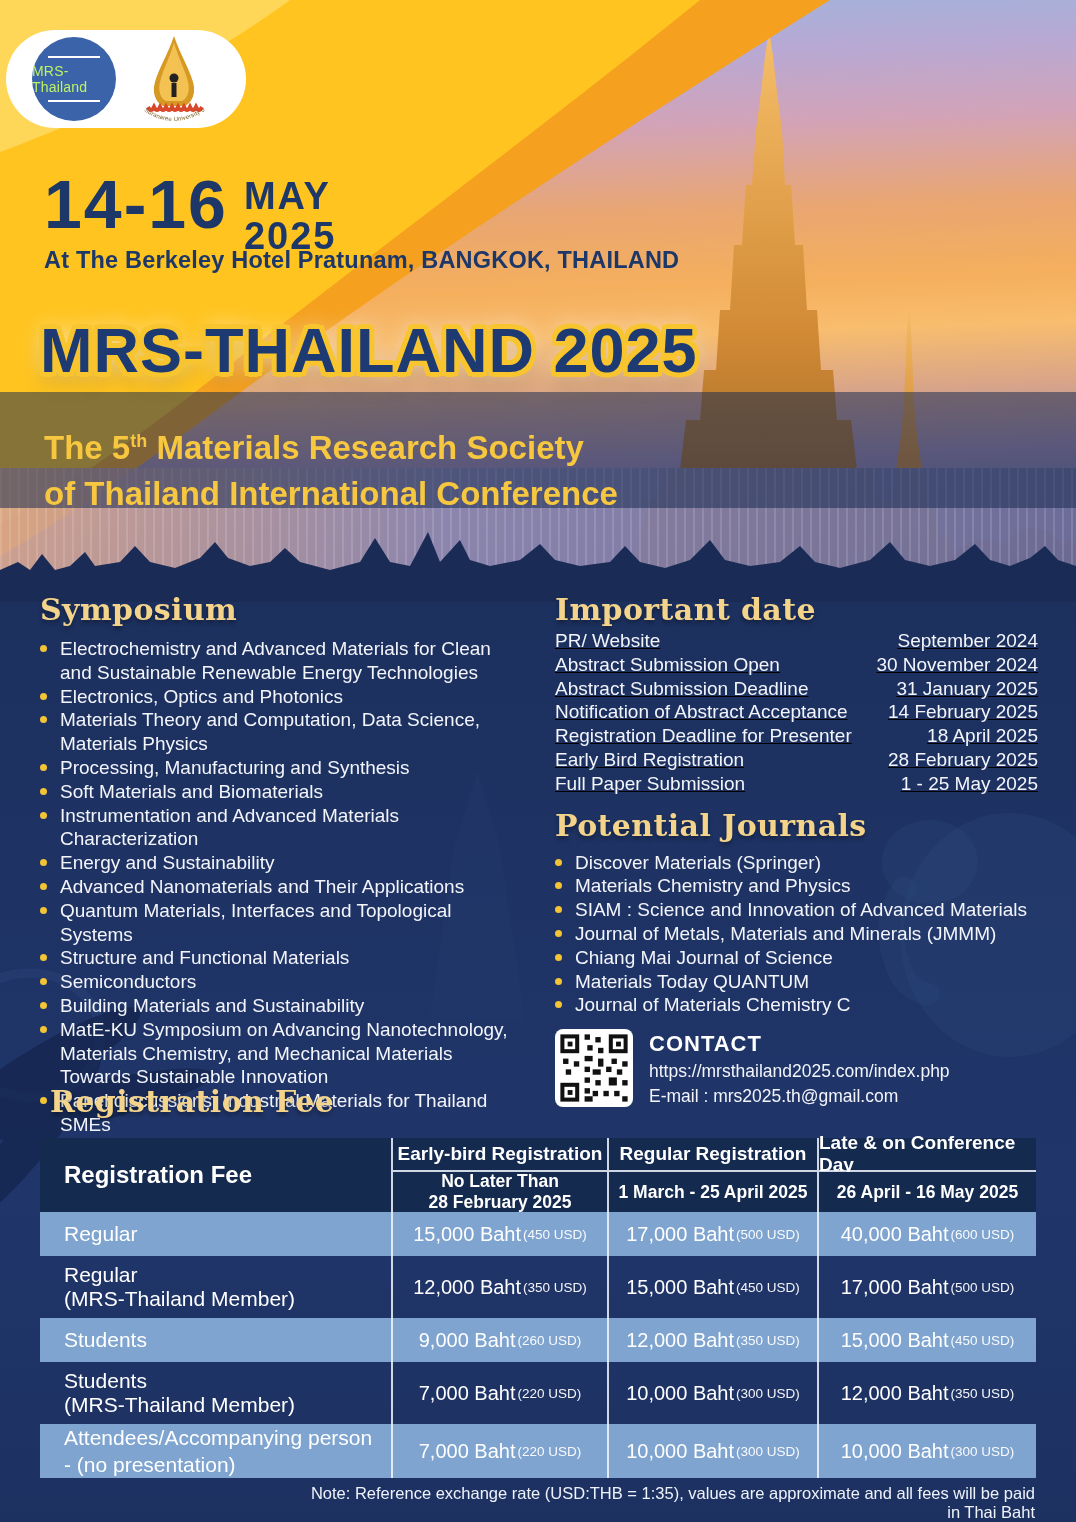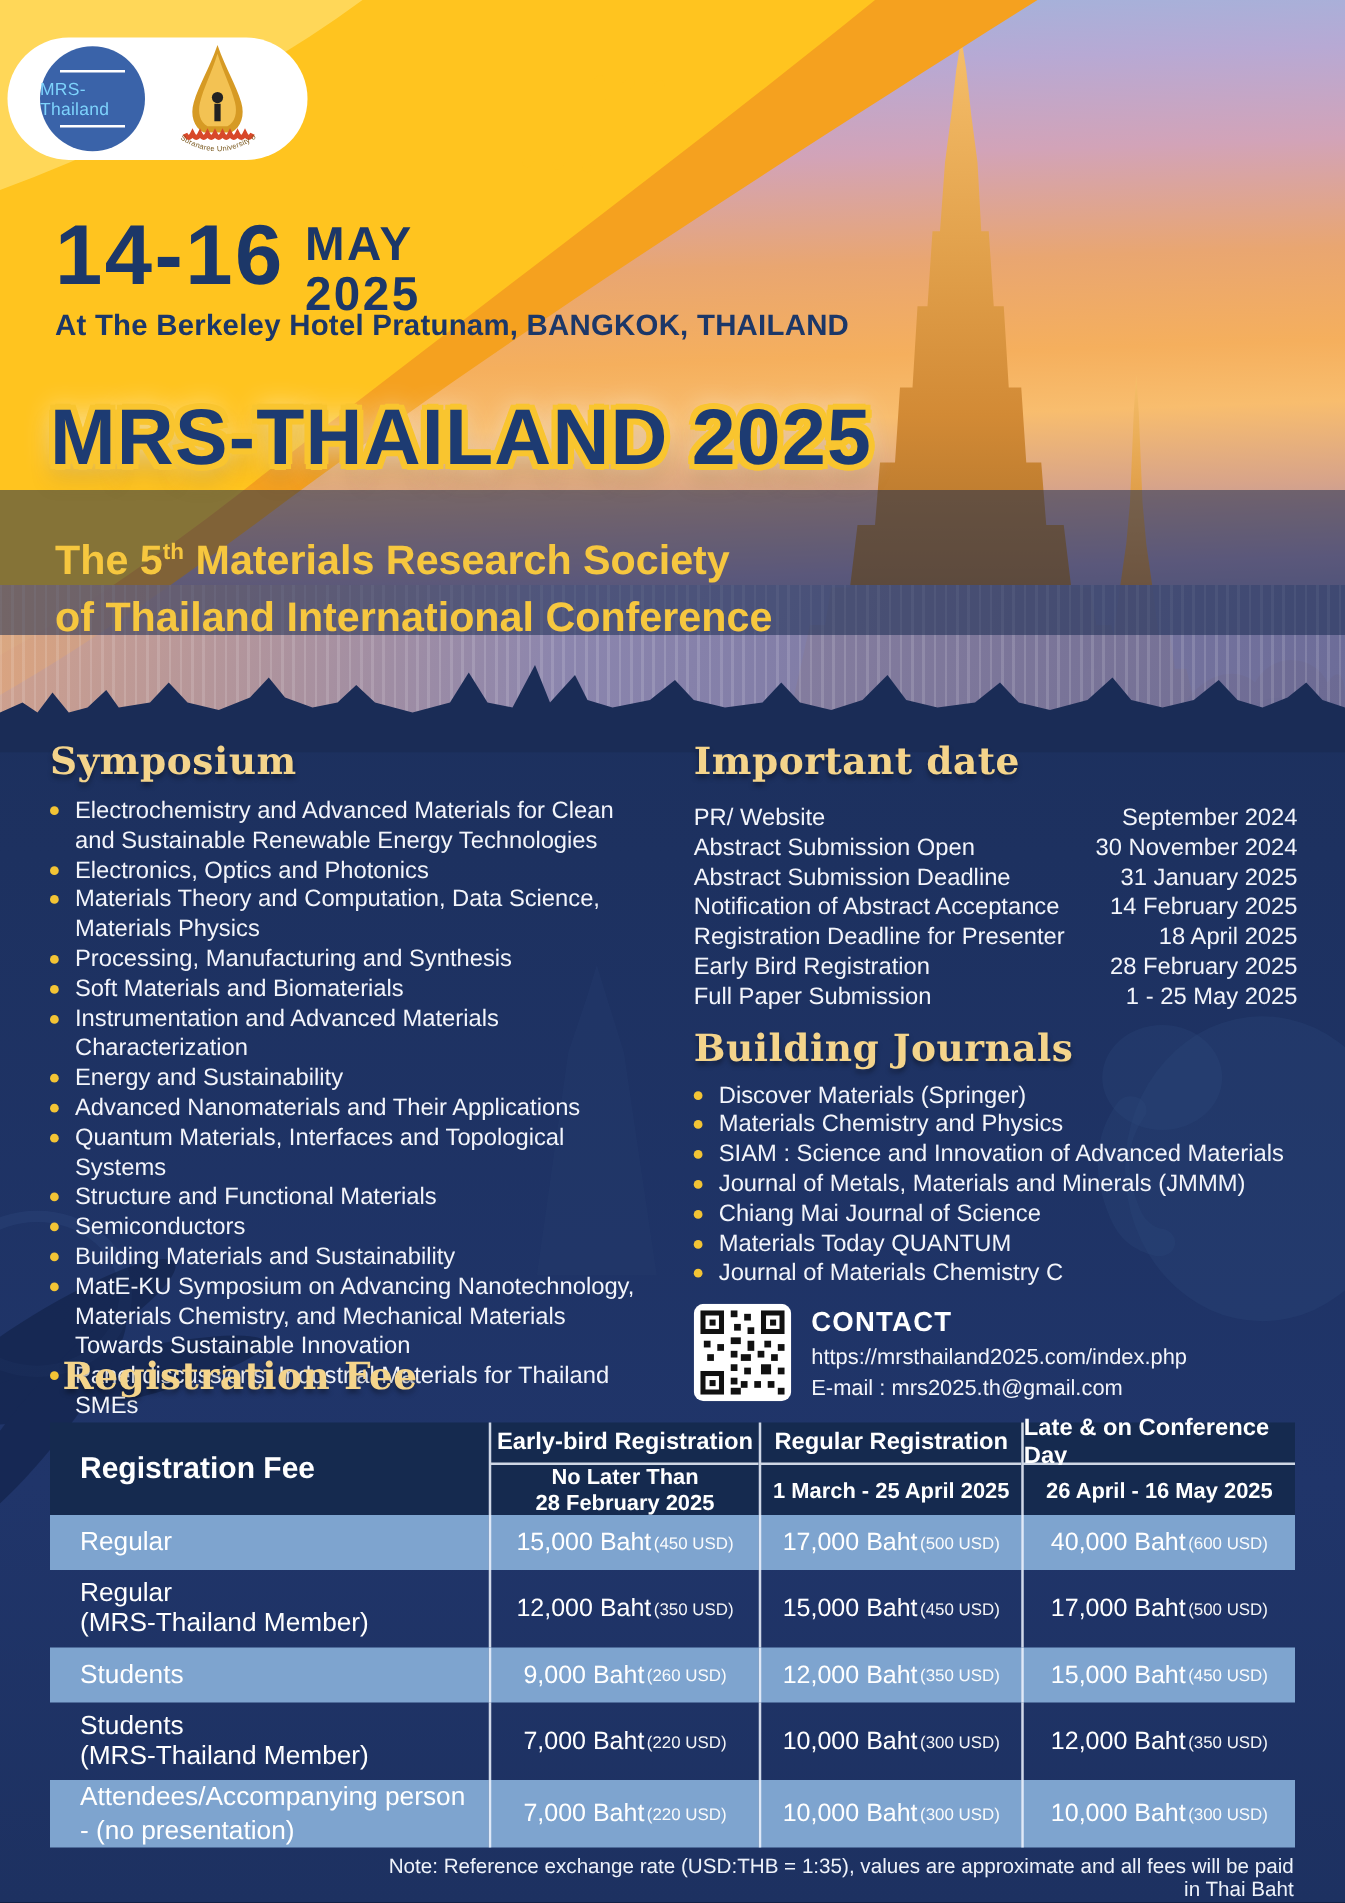--- a/index.html
+++ b/index.html
@@ -12,21 +12,21 @@
   .water{position:absolute;left:0;top:468px;width:1076px;height:112px;
          background:linear-gradient(90deg,rgba(214,164,140,.9),rgba(140,134,174,.92) 42%,rgba(108,108,152,.95));}
   .water:after{content:"";position:absolute;inset:0;opacity:.45;
          background:repeating-linear-gradient(90deg,rgba(255,255,255,.30) 0 2px,rgba(255,255,255,0) 2px 9px);}
   .hero-svg{position:absolute;left:0;top:0;}
   .logo-pill{position:absolute;left:6px;top:30px;width:240px;height:98px;background:#fff;
              border-radius:49px;display:flex;align-items:center;gap:22px;padding-left:26px;box-sizing:border-box;}
   .mrs-circle{width:84px;height:84px;border-radius:50%;background:#3a63a9;display:flex;flex-direction:column;
               align-items:center;justify-content:center;flex:0 0 auto;}
   .mline{display:block;width:52px;height:2px;background:#fff;margin:5px 0;}
-  .mtxt{color:#7dd3fc;font-size:14px;letter-spacing:.2px;}
+  .mtxt{color:#bef264;font-size:14px;letter-spacing:.2px;}
   .dates{position:absolute;left:44px;top:170px;display:flex;align-items:flex-start;color:#1c3768;}
   .dr{font-size:68px;font-weight:900;line-height:1;letter-spacing:2px;}
   .my{margin-left:16px;padding-top:7px;font-weight:800;font-size:38px;line-height:1.05;letter-spacing:2px;}
   .venue{position:absolute;left:44px;top:247px;color:#1c3768;font-size:23.5px;font-weight:800;letter-spacing:.2px;}
   .band{position:absolute;left:0;top:392px;width:1076px;height:116px;background:rgba(21,40,79,.52);}
   .title{position:absolute;left:40px;top:314px;font-size:63px;font-weight:900;letter-spacing:1px;color:#1d3b72;
      text-shadow:-5px 0 0 #f9c52f,5px 0 0 #f9c52f,0 -5px 0 #f9c52f,0 5px 0 #f9c52f,
        -4px -4px 0 #f9c52f,4px -4px 0 #f9c52f,-4px 4px 0 #f9c52f,4px 4px 0 #f9c52f,
        0 0 22px rgba(255,255,255,.85),0 12px 18px rgba(110,70,0,.35);}
   .subtitle{position:absolute;left:44px;top:425px;color:#f6c73f;font-size:33px;font-weight:800;line-height:1.4;}
@@ -37,21 +37,21 @@
   .decor{position:absolute;left:0;top:580px;pointer-events:none;}
   h2.sec{margin:0;font-family:"DejaVu Serif","Liberation Serif",serif;font-weight:bold;
          color:#f4d48b;font-size:30px;letter-spacing:.4px;text-shadow:0 3px 4px rgba(0,0,0,.35);}
   .colL{position:absolute;left:40px;top:592px;width:486px;}
   .colR{position:absolute;left:555px;top:592px;width:483px;}
   ul.blist{list-style:none;margin:10px 0 0 0;padding:0;font-size:19px;line-height:23.8px;color:#f3f5fb;}
   ul.blist li{display:grid;grid-template-columns:20px 1fr;}
   .dot{width:7px;height:7px;border-radius:50%;background:#f3c435;margin-top:8px;}
   .drow{display:flex;justify-content:space-between;font-size:19px;line-height:23.8px;color:#f3f5fb;}
   .drow .dv{white-space:nowrap;}
-  .drows{margin-top:16px;}
+  .drows{margin-top:2px;text-decoration:underline;}
   .jour{margin-top:12px;}
   ul.jlist{margin-top:8px;}
   .contact{display:flex;gap:16px;margin-top:12px;align-items:flex-end;}
   .qr{flex:0 0 auto;}
   .c-head{color:#fff;font-size:22px;font-weight:800;letter-spacing:1px;}
   .c-line{color:#f3f5fb;font-size:17.5px;margin-top:4px;}
   .regfee-h{position:absolute;left:50px;top:1084px;}
   
   .ftable{position:absolute;left:40px;top:1138px;width:996px;display:grid;
           grid-template-columns:351px 216px 210px 219px;
@@ -252,21 +252,21 @@
           <span>Early Bird Registration</span>
           <span class="dv">28 February 2025</span>
         </div>
       <div class="drow">
           <span>Full Paper Submission</span>
           <span class="dv">1 - 25 May 2025</span>
         </div>
     </div>
 
     <div class="jour">
-      <h2 class="sec">Building Journals</h2>
+      <h2 class="sec">Potential Journals</h2>
       <ul class="blist jlist">
         <li>
             <span class="dot"></span>
             <span>Discover Materials (Springer)</span>
           </li>
         <li>
             <span class="dot"></span>
             <span>Materials Chemistry and Physics</span>
           </li>
         <li>

